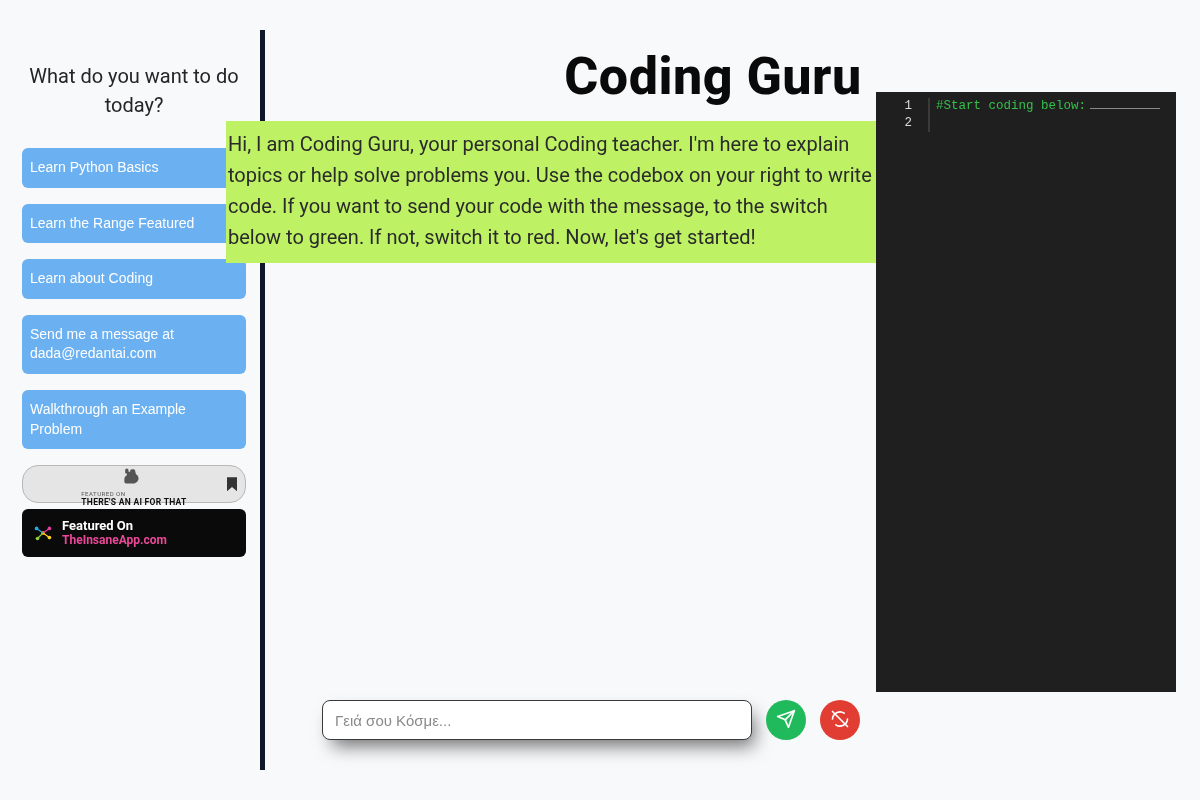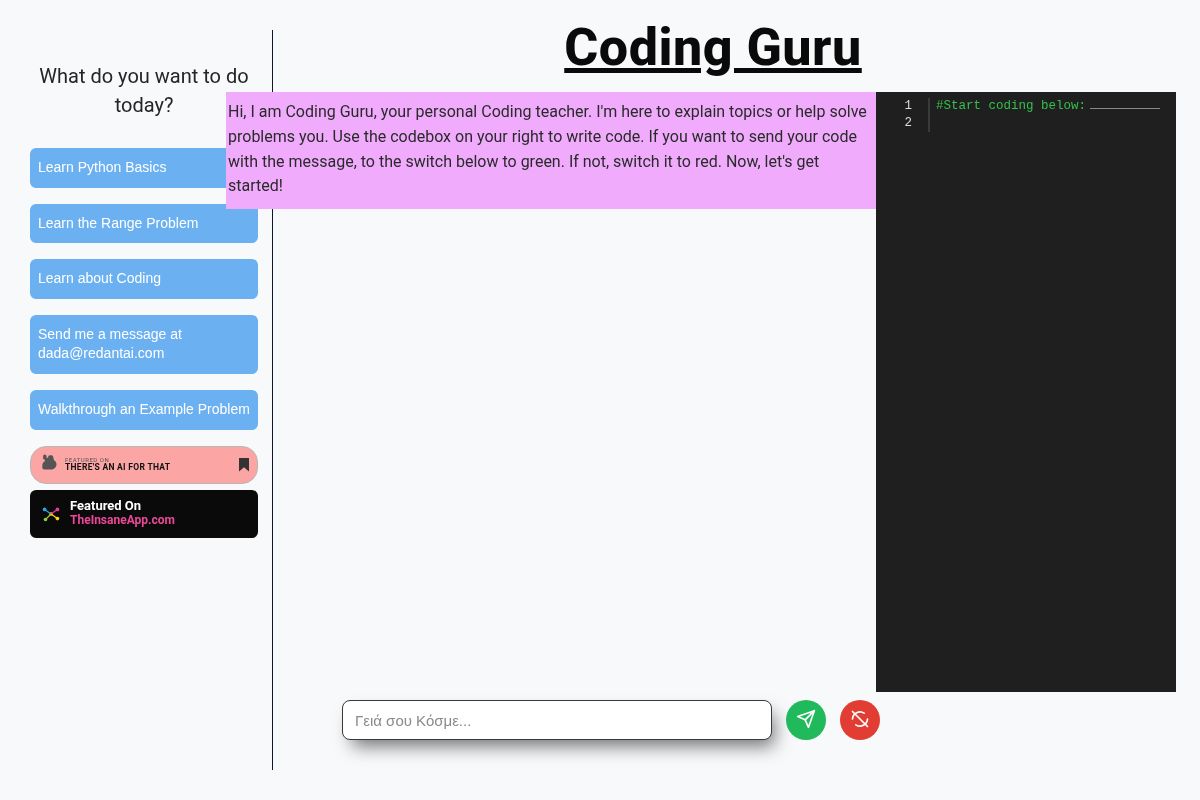--- a/index.html
+++ b/index.html
@@ -9,24 +9,24 @@
     background: #f8f9fb;
     overflow: hidden;
     width: 1200px;
     height: 800px;
     position: relative;
   }
 
   .sidebar {
     position: absolute;
     top: 30px;
-    left: 16px;
+    left: 8px;
     width: 257px;
     height: 740px;
-    border-right: 1px solid #0f172a;
+    border-right: 5px solid #0f172a;
     padding: 32px 14px 0 14px;
   }
   .sidebar-title {
     font-size: 20px;
     text-align: center;
     color: #252525;
     line-height: 1.45;
     margin-bottom: 28px;
     font-weight: 400;
   }
@@ -39,28 +39,29 @@
     border-radius: 6px;
     padding: 10px 8px;
     font-size: 14px;
     text-align: left;
     margin-bottom: 16px;
     cursor: pointer;
     line-height: 1.4;
   }
   .feature-box {
     border: 1px solid #b8b8b8;
-    background: #fca5a5;
+    background: #e5e5e5;
     border-radius: 16px;
     height: 38px;
     display: flex;
     align-items: center;
     padding: 0 8px;
     margin-top: 8px;
     position: relative;
+    flex-direction: column;
   }
   .feature-box .flex-icon {
     font-size: 20px;
     color: #555;
     margin-right: 6px;
   }
   .feature-box .ft-text { font-size: 8px; line-height: 1.1; }
   .feature-box .ft-text .line1 { color:#555; letter-spacing:0.5px; font-size:6px; }
   .feature-box .ft-text .line2 { font-weight:700; color:#111; font-size:8.5px; letter-spacing:0.3px;}
   .feature-box .bookmark {
@@ -88,37 +89,36 @@
 
   .main {
     position:absolute;
     left:226px; top:0; right:0; bottom:0;
   }
   .page-title {
     text-align:center;
     font-size:52px;
     font-weight:800;
     color:#0a0a0a;
-    margin-top:17px;
+    margin-top:46px;
     letter-spacing:0.5px;
-    text-decoration:underline;
   }
   .intro {
     margin-top:14px;
-    background:#f0abfc;
-    font-size:16px;
+    background:#bef264;
+    font-size:20px;
     color:#2a2a2a;
     line-height:1.55;
     padding:8px 2px 10px 2px;
     width:654px;
   }
 
   .compose {
     position:absolute;
-    left:116px;
+    left:96px;
     bottom:60px;
     display:flex;
     align-items:center;
     gap:14px;
     margin-top:12px;
   }
   .msg-input {
     width:430px;
     height:40px;
     border:1px solid #3a3a3a;
@@ -181,21 +181,21 @@
     vertical-align:baseline;
   }
 </style>
 </head>
 <body>
 
 <div class="sidebar">
   <div class="sidebar-title">What do you want to do today?</div>
 
   <button class="side-btn">Learn Python Basics</button>
-  <button class="side-btn">Learn the Range Problem</button>
+  <button class="side-btn">Learn the Range Featured</button>
   <button class="side-btn">Learn about Coding</button>
   <button class="side-btn">Send me a message at dada@redantai.com</button>
   <button class="side-btn">Walkthrough an Example Problem</button>
 
   <div class="feature-box">
     <span class="flex-icon">
       <svg viewBox="0 0 24 24" width="20" height="20" fill="#555">
           <path d="M7 3c-1 0-2 1-2 2v3c0 .6.4 1 1 1h1v2c-2 1-3 3-3 5v3c0 1 1 2 2 2h9c3 0 6-3 6-6 0-2-1-4-3-5l-1-4c0-1-1-2-2-2h-2c-1 0-2 1-2 2v1H9V5c0-1-1-2-2-2z"></path>
         </svg>
     </span>

